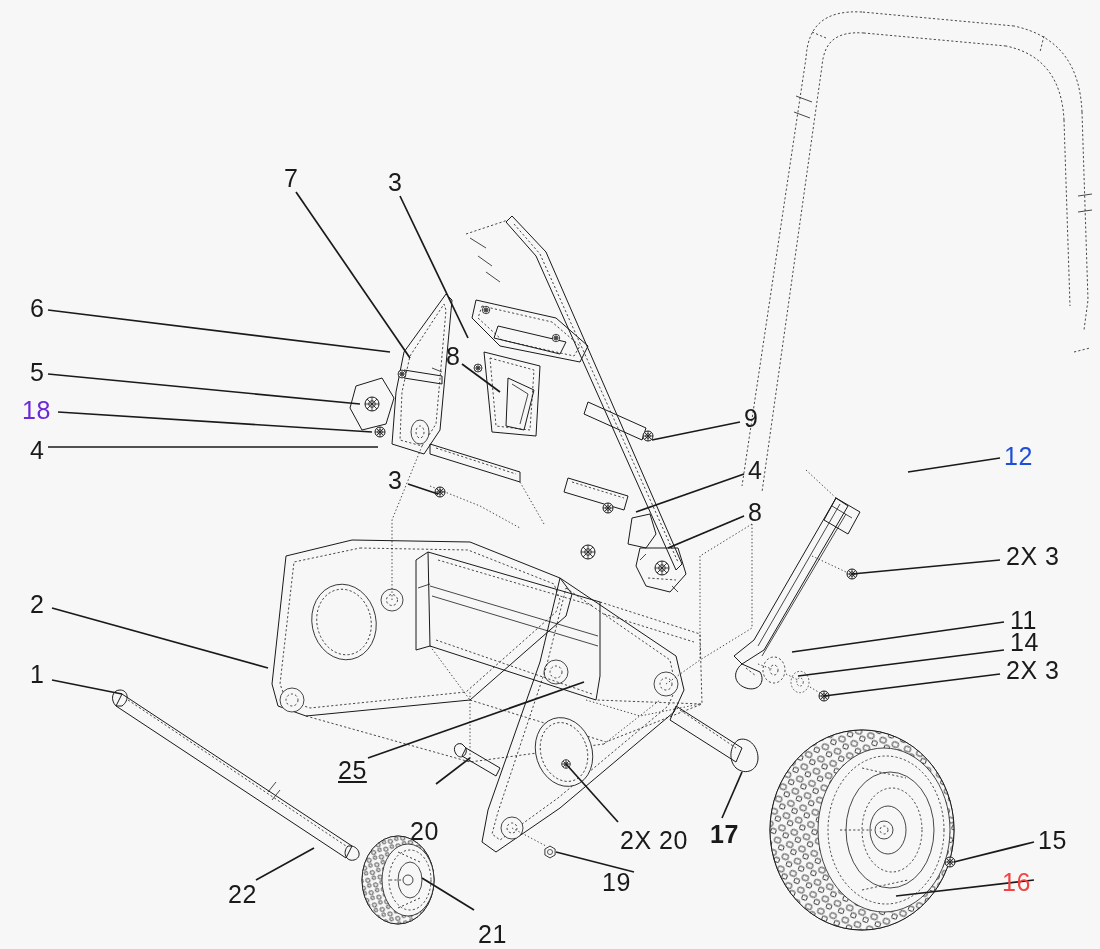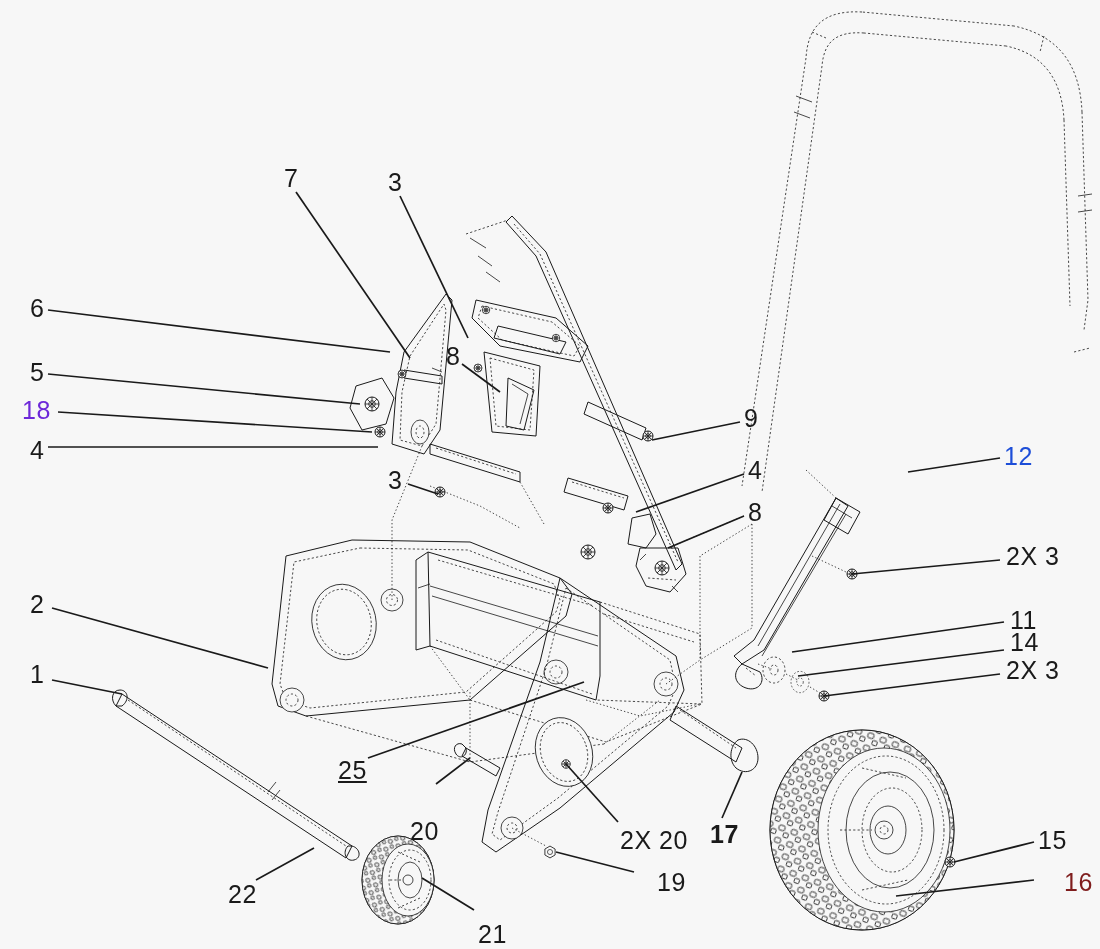--- a/index.html
+++ b/index.html
@@ -391,24 +391,24 @@
       <div class="lbl" style="left: 30px; top: 296px; color: rgb(26, 26, 26);">6</div>
       <div class="lbl" style="left: 284px; top: 166px; color: rgb(26, 26, 26);">7</div>
       <div class="lbl" style="left: 446px; top: 344px; color: rgb(26, 26, 26);">8</div>
       <div class="lbl" style="left: 744px; top: 406px; color: rgb(26, 26, 26);">9</div>
       <div class="lbl" style="left: 748px; top: 458px; color: rgb(26, 26, 26);">4</div>
       <div class="lbl" style="left: 748px; top: 500px; color: rgb(26, 26, 26);">8</div>
       <div class="lbl" style="left: 1004px; top: 444px; color: #1d4ed8;">12</div>
       <div class="lbl" style="left: 1010px; top: 608px; color: rgb(26, 26, 26);">11</div>
       <div class="lbl" style="left: 1010px; top: 630px; color: rgb(26, 26, 26);">14</div>
       <div class="lbl" style="left: 1038px; top: 828px; color: rgb(26, 26, 26);">15</div>
-      <div class="lbl" style="left: 1064px; top: 870px; color: #7f1d1d; text-align: right;">16</div>
+      <div class="lbl" style="left: 1002px; top: 870px; color: #ef4444; text-align: right;">16</div>
       <div class="lbl" style="left: 710px; top: 822px; color: rgb(26, 26, 26); font-weight: bold;">17</div>
       <div class="lbl" style="left: 22px; top: 398px; color: #6d28d9;">18</div>
-      <div class="lbl" style="left: 657px; top: 870px; color: rgb(26, 26, 26);">19</div>
+      <div class="lbl" style="left: 602px; top: 870px; color: rgb(26, 26, 26);">19</div>
       <div class="lbl" style="left: 410px; top: 782px; color: rgb(26, 26, 26); margin-top: 37px;">20</div>
       <div class="lbl" style="left: 478px; top: 914px; color: rgb(26, 26, 26); margin-top: 8px;">21</div>
       <div class="lbl" style="left: 228px; top: 882px; color: rgb(26, 26, 26);">22</div>
       <div class="lbl" style="left: 338px; top: 758px; color: rgb(26, 26, 26); text-decoration: underline;">25</div>
       <div class="lbl" style="left: 620px; top: 828px; color: rgb(26, 26, 26);">2X 20</div>
       <div class="lbl" style="left: 1006px; top: 544px; color: rgb(26, 26, 26);">2X 3</div>
       <div class="lbl" style="left: 1006px; top: 658px; color: rgb(26, 26, 26);">2X 3</div>
     </div>
 
 </div>

